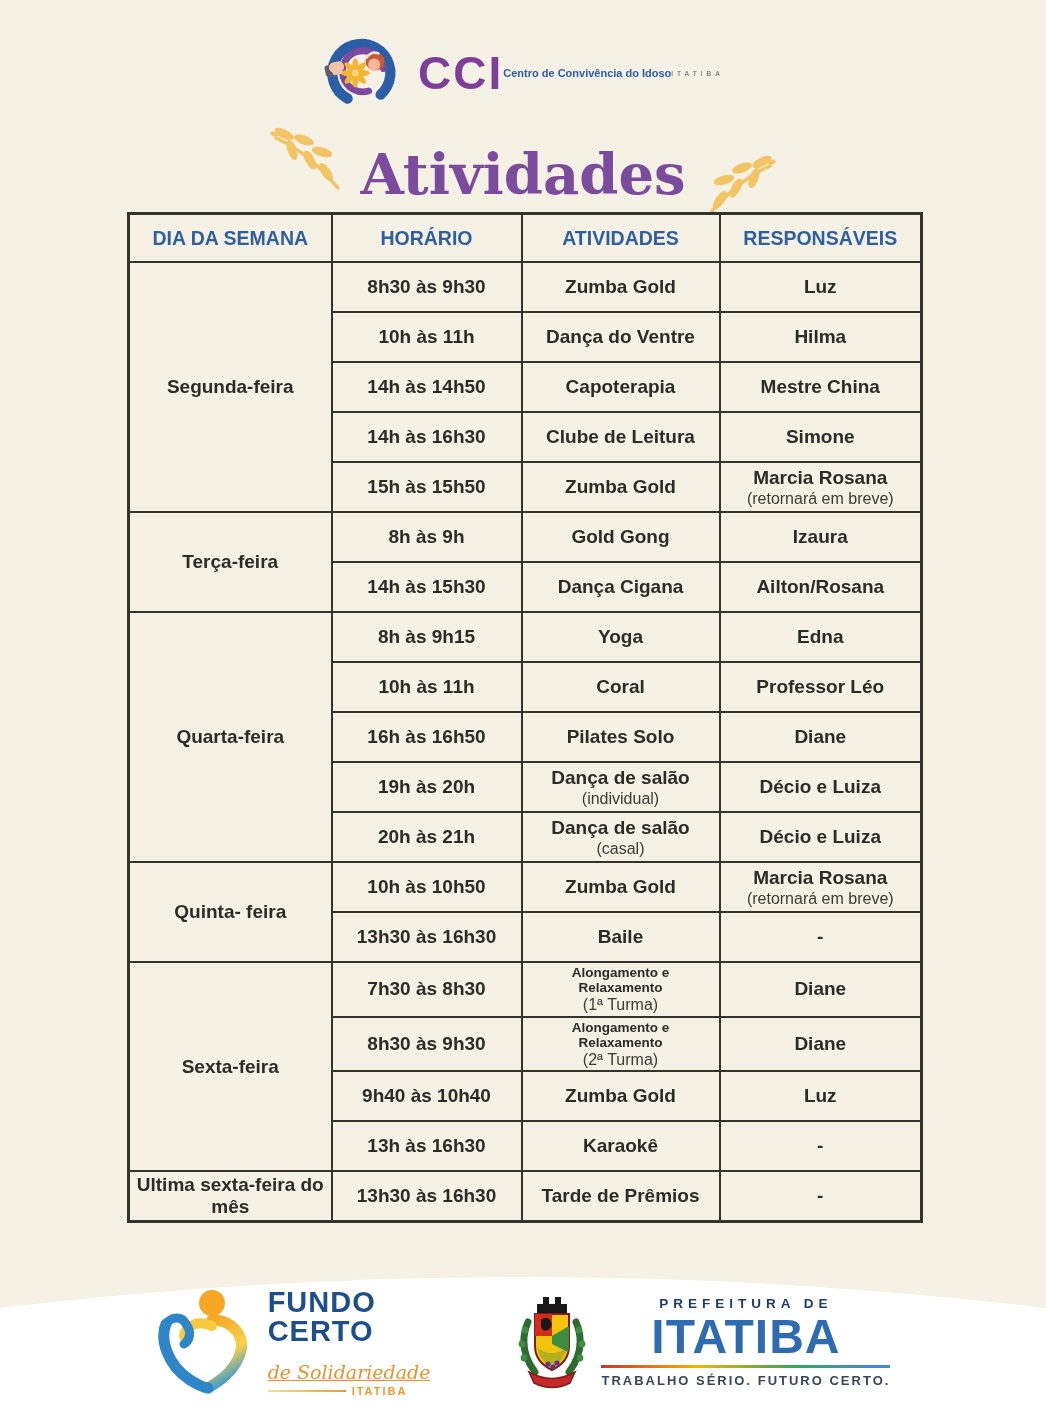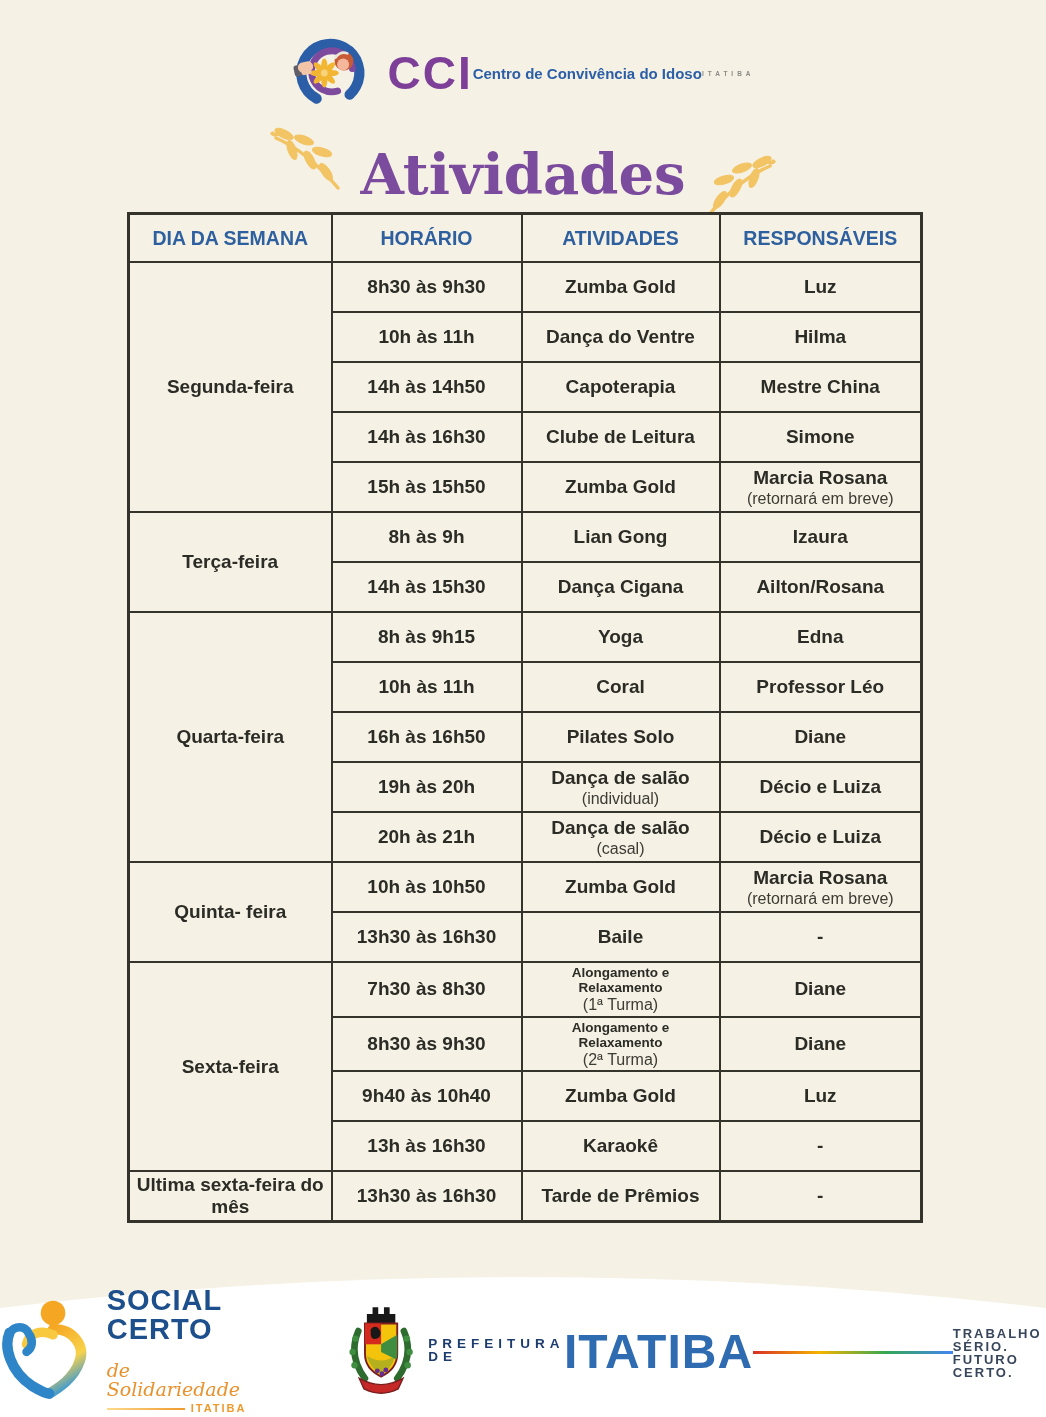--- a/index.html
+++ b/index.html
@@ -3,21 +3,21 @@
 <meta charset="utf-8">
 <style>
   html,body{margin:0;padding:0;}
   body{font-family:"Liberation Sans",sans-serif;background:#e9e6da;}
   .page{position:relative;width:1046px;height:1417px;margin:0 auto;background:#f5f1e5;overflow:hidden;}
 
   
   .brand{position:absolute;top:30px;left:0;width:100%;display:flex;justify-content:center;align-items:center;gap:14px;}
   .brand-text{display:flex;flex-direction:row;align-items:center;line-height:1;}
   .brand-name{font-size:46px;font-weight:800;color:#7d3f98;letter-spacing:2px;}
-  .brand-sub{font-size:15px;font-weight:700;color:#2b5ea7;}
+  .brand-sub{font-size:11px;font-weight:700;color:#2b5ea7;}
   .brand-city{font-size:6.5px;font-weight:700;color:#8a8a84;letter-spacing:4px;margin-top:3px;}
 
   
   .title-row{position:absolute;top:124px;left:0;width:100%;display:flex;justify-content:center;align-items:center;gap:16px;}
   .page-title{font-family:"DejaVu Serif",serif;font-weight:700;font-size:56px;color:#7b4b9d;margin:0;line-height:1;}
   .wheat-left{margin-bottom:26px;}
   .wheat-right{margin-top:30px;}
 
   
   .tbl-wrap{position:absolute;top:212px;left:127px;}
@@ -36,27 +36,27 @@
   .appt-body{font-size:19.5px;font-weight:400;}
 
   
   .bottom{position:absolute;top:1262px;left:0;width:1046px;height:155px;}
   .bottom svg.curve{position:absolute;top:0;left:0;}
   .logos{position:absolute;top:24px;left:0;width:100%;display:flex;justify-content:center;align-items:center;gap:85px;}
 
   .fundo{display:flex;align-items:center;gap:12px;}
   .fundo-text{display:flex;flex-direction:column;line-height:1;}
   .fundo-l1,.fundo-l2{font-size:29px;font-weight:800;color:#1c4f8c;letter-spacing:1px;}
-  .fundo-l3{font-family:"DejaVu Serif",serif;font-style:italic;font-size:19px;color:#e8912d;margin-top:17px;}
+  .fundo-l3{font-family:"DejaVu Serif",serif;font-style:italic;font-size:19px;color:#e8912d;margin-top:17px;text-decoration:underline;}
   .fundo-l4row{display:flex;align-items:center;gap:6px;margin-top:4px;}
   .fundo-line{height:2px;width:78px;background:linear-gradient(90deg,#fcd98a,#f09a2e);}
   .fundo-l4{font-size:11px;font-weight:800;color:#f09a2e;letter-spacing:2px;}
 
   .pref{display:flex;align-items:center;gap:12px;}
-  .pref-text{display:flex;flex-direction:row;align-items:center;line-height:1;}
+  .pref-text{display:flex;flex-direction:column;align-items:center;line-height:1;}
   .pref-top{font-size:13.5px;font-weight:700;color:#1d3c6e;letter-spacing:5px;}
   .pref-name{font-size:48px;font-weight:800;color:#2f6bb0;letter-spacing:1px;margin-top:3px;}
   .pref-line{width:100%;height:3px;margin-top:4px;background:linear-gradient(90deg,#d93025,#f4b400,#34a853,#4285f4);}
   .pref-slogan{font-size:13px;font-weight:700;color:#37465a;letter-spacing:2px;margin-top:6px;}
 </style>
 </head>
 <body>
 
 <div class="page">
 
@@ -184,21 +184,21 @@
             </td>
             <td class="resp">
               <div>Marcia Rosana</div>
               <div class="cell-note">(retornará em breve)</div>
             </td>
           </tr>
           <tr>
             <td class="day" rowspan="2">Terça-feira</td>
             <td class="time">8h às 9h</td>
             <td class="act">
-              <div>Lian Gong</div>
+              <div>Gold Gong</div>
             </td>
             <td class="resp">
               <div>Izaura</div>
             </td>
           </tr>
           <tr>
             <td class="time">14h às 15h30</td>
             <td class="act">
               <div>Dança Cigana</div>
             </td>
@@ -346,21 +346,21 @@
                 <stop offset="1" stop-color="#3f9ad1"></stop>
             </linearGradient>
           </defs>
           <circle cx="56" cy="17" r="13" fill="#f5a623"></circle>
           <path d="M56,34 C78,34 90,52 84,68 C78,86 62,96 52,102" fill="none" stroke="url(#fgrad)" stroke-width="11" stroke-linecap="round"></path>
           <path d="M56,40 C44,34 30,38 28,50" fill="none" stroke="#f8c83e" stroke-width="10" stroke-linecap="round"></path>
           <path d="M10,38 C4,52 10,78 34,94 C44,100 50,102 52,102" fill="none" stroke="#2e86c8" stroke-width="11" stroke-linecap="round"></path>
           <path d="M10,38 C16,30 26,30 30,38 C36,46 34,54 28,58" fill="none" stroke="#2e86c8" stroke-width="9" stroke-linecap="round"></path>
         </svg>
         <div class="fundo-text">
-          <div class="fundo-l1">SOCIAL</div>
+          <div class="fundo-l1">FUNDO</div>
           <div class="fundo-l2">CERTO</div>
           <div class="fundo-l3">de Solidariedade</div>
           <div class="fundo-l4row">
             <div class="fundo-line"></div>
             <div class="fundo-l4">ITATIBA</div>
           </div>
         </div>
       </div>
 
       <div class="pref">

